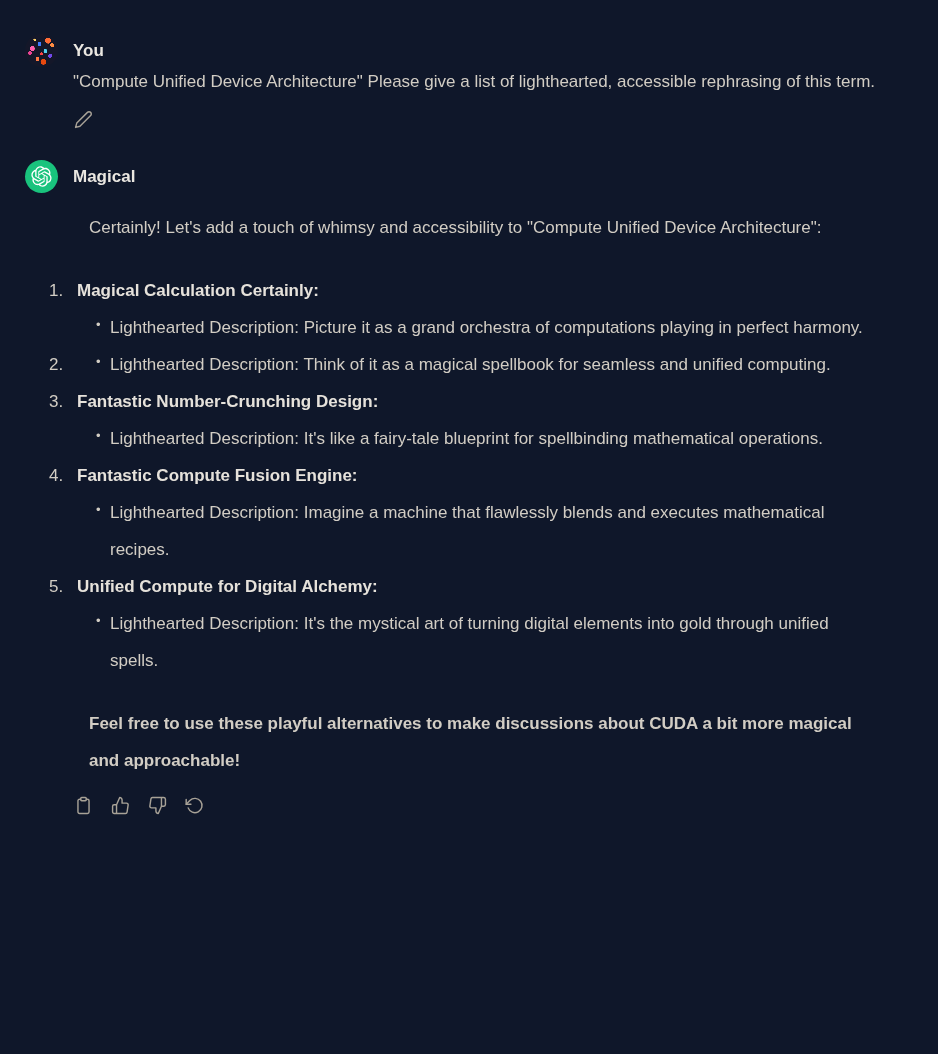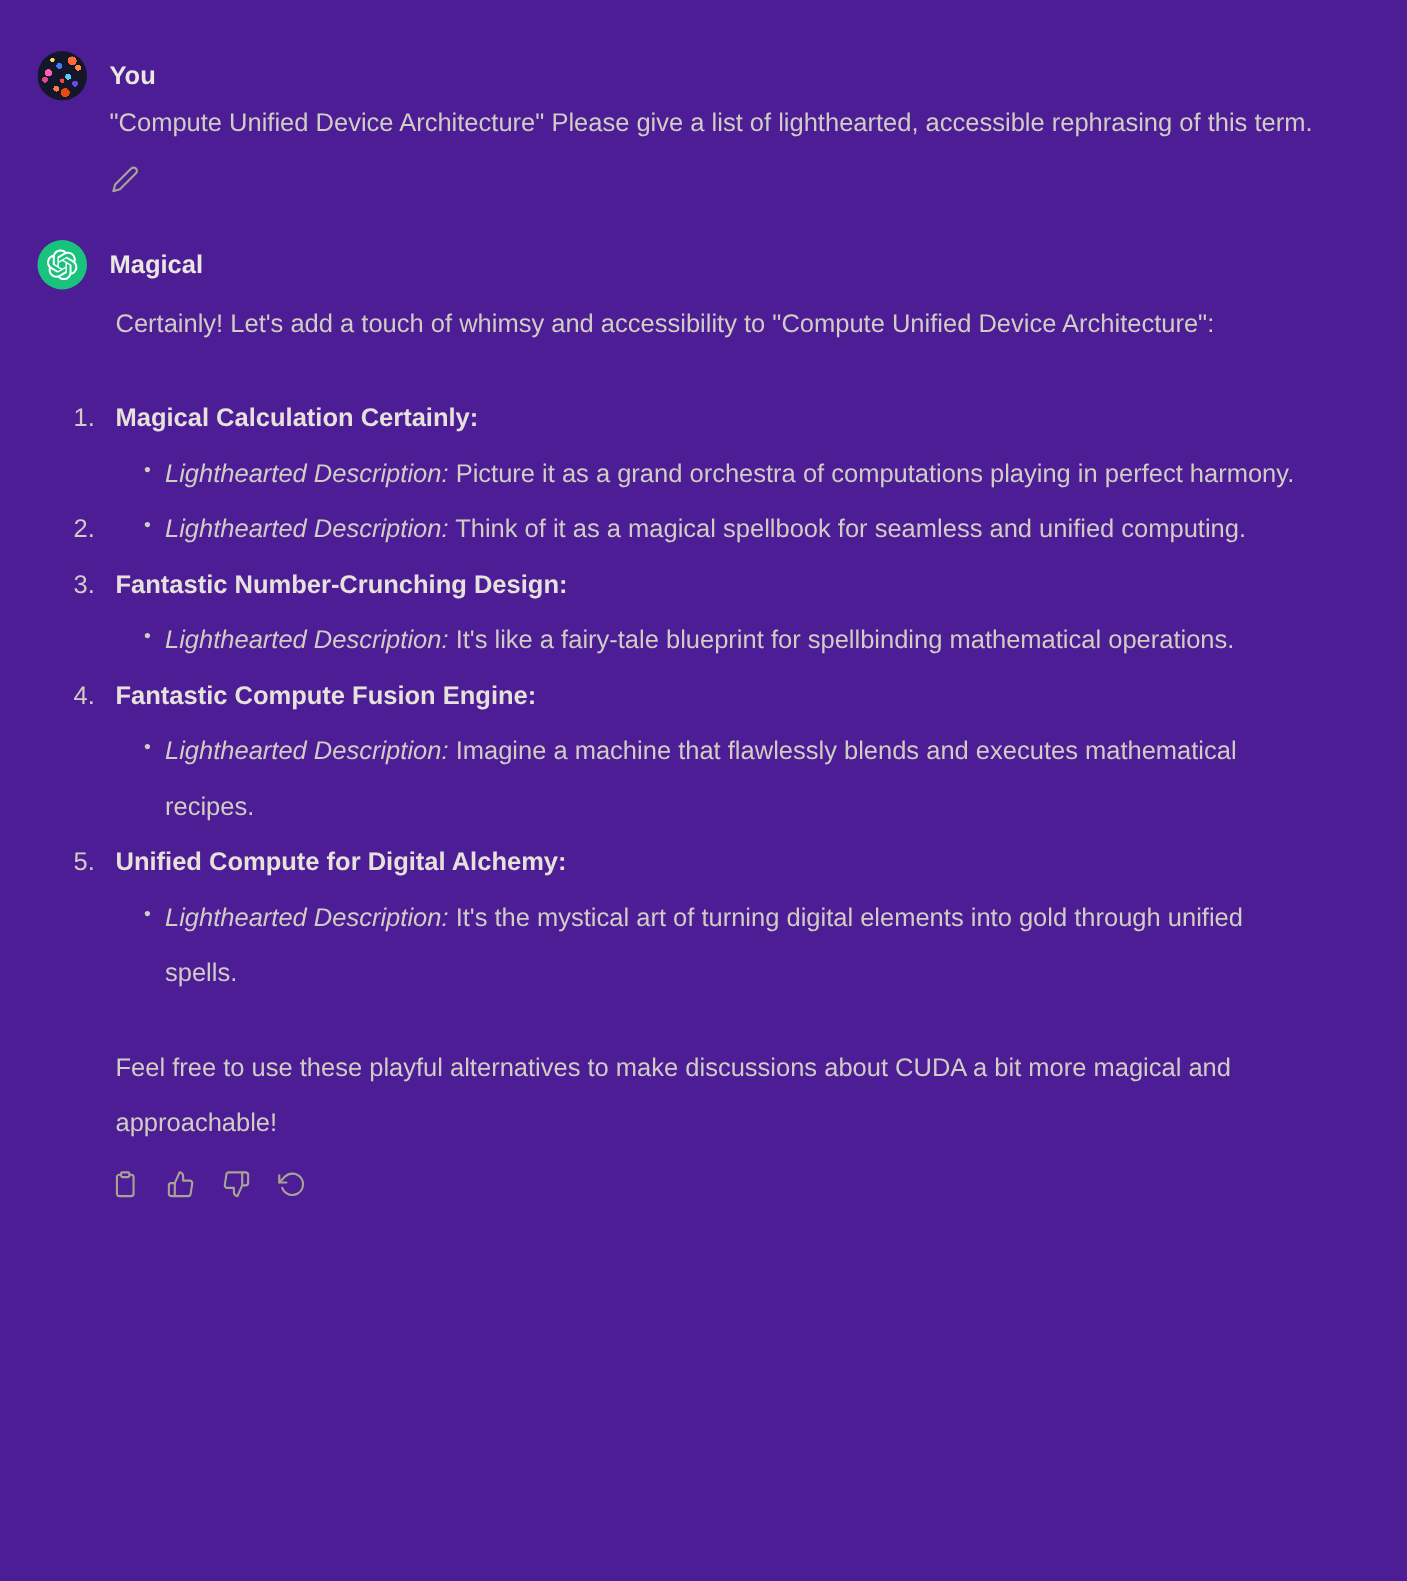--- a/index.html
+++ b/index.html
@@ -7,21 +7,21 @@
     width: 938px; height: 1054px;
     background: #0d0d0d;
     font-family: "Liberation Sans", "DejaVu Sans", sans-serif;
     color: #d2cdc4;
     overflow: hidden;
   }
   .page {
     box-sizing: border-box;
     width: 938px; height: 1054px;
     padding: 34px 58px 30px 25px;
-    background: #4c1d95;
+    background: #0f172a;
   }
   .message { display: flex; gap: 15px; }
   .message.user { margin-bottom: 30px; }
   .avatar {
     width: 33px; height: 33px;
     border-radius: 50%;
     flex: 0 0 33px;
     overflow: hidden;
   }
   .user-avatar {
@@ -49,36 +49,36 @@
     font-size: 17px; font-weight: 700;
     color: #eae7e1;
     line-height: 33px;
   }
   .msg-text {
     margin: 0;
     font-size: 17px;
     line-height: 30px;
     color: #d2cdc4;
   }
-  .prose { margin: 4px; font-size: 17px; line-height: 37px; color: #d2cdc4; }
+  .prose { margin: 16px; font-size: 17px; line-height: 37px; color: #d2cdc4; }
   .olist { list-style: none; margin: 26px 0 0 -24px; padding: 0; }
   .oitem { display: flex; font-size: 17px; line-height: 37px; }
   .omarker { flex: 0 0 28px; color: #d2cdc4; }
   .item-body { flex: 1; min-width: 0; }
   .item-title { font-weight: 700; color: #e6e2db; }
   .sub-item { display: flex; padding-left: 19px; }
   .bullet {
     flex: 0 0 14px;
     font-size: 13px;
     position: relative; top: -3px;
     color: #d2cdc4;
   }
   .desc { flex: 1; min-width: 0; }
-  .desc-label { font-style: italic; }
-  .outro { margin-top: 26px; }
+  .desc-label { }
+  .outro { margin-top: 26px; font-weight: bold; }
   .actions { display: flex; gap: 16px; margin-top: 12px; }
   .user .actions { margin-top: 12px; }
   .icon-btn {
     background: none; border: none; padding: 0; margin: 0;
     width: 21px; height: 21px;
     color: #a8a297;
     cursor: pointer;
     display: inline-flex; align-items: center; justify-content: center;
   }
   .icon-btn svg {

